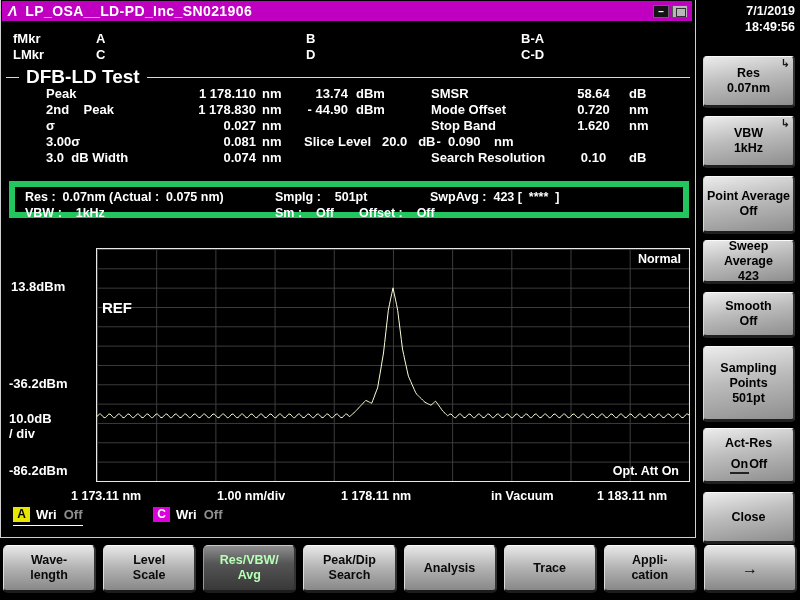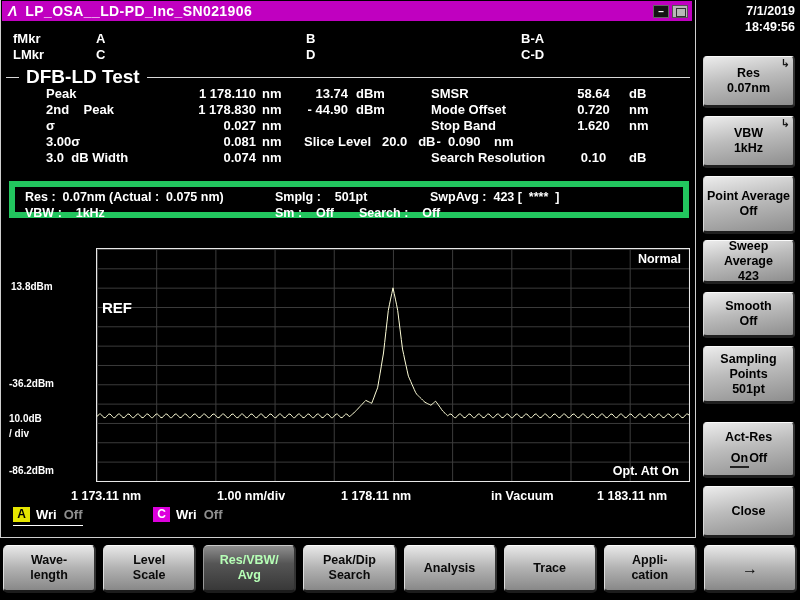--- a/index.html
+++ b/index.html
@@ -48,21 +48,21 @@
   .rr .l{width:135px;white-space:pre}
   .rr .v{width:55px;text-align:center;white-space:pre}
   .rr .u{width:32px;padding-left:8px;white-space:pre}
 
   
   .settings-box{position:absolute;left:8px;top:181px;width:680px;height:37px;border:6px solid #22c55e;padding:2px 0 0 10px;font-size:12.5px;line-height:16px}
   .sline{display:flex;white-space:pre}
   .sc1{width:250px}.sc2{width:155px}.sc2b{width:84px}.sc3{flex:1}
 
   
-  .ylabel{position:absolute;font-size:10px;line-height:14px;white-space:pre}
+  .ylabel{position:absolute;font-size:13px;line-height:14px;white-space:pre}
   .plot{position:absolute;left:95px;top:248px;width:594px;height:234px;border:1px solid #e8e8e8;background-color:#000;
         background-image:linear-gradient(to right,#3c3c3c 1px,transparent 1px),linear-gradient(to bottom,#3c3c3c 1px,transparent 1px)}
   .trace-svg{position:absolute;inset:0;width:100%;height:100%}
   .ref-label{position:absolute;left:5px;top:50px;font-size:15px}
   .mode-label{position:absolute;right:8px;top:3px;font-size:12.5px}
   .att-label{position:absolute;right:10px;bottom:3px;font-size:12.5px}
   .xlabel{position:absolute;top:489px;font-size:12.5px;white-space:pre}
 
   
   .tgroup{position:absolute;top:507px;display:flex;align-items:center;padding-bottom:3px;font-size:13px}
@@ -199,21 +199,21 @@
 
     <div class="settings-box">
       <div class="sline">
         <span class="sc1">Res :  0.07nm (Actual :  0.075 nm)</span>
         <span class="sc2">Smplg :    501pt</span>
         <span class="sc3">SwpAvg :  423 [  ****  ]</span>
       </div>
       <div class="sline">
         <span class="sc1">VBW :    1kHz</span>
         <span class="sc2b">Sm :    Off</span>
-        <span class="sc3">Search :    Off</span>
+        <span class="sc3">Offset :    Off</span>
       </div>
     </div>
 
     <span class="ylabel" style="left:10px;top:280px">13.8dBm</span>
     <span class="ylabel" style="left:8px;top:377px">-36.2dBm</span>
     <span class="ylabel" style="left:8px;top:412px">10.0dB</span>
     <span class="ylabel" style="left:8px;top:427px">/ div</span>
     <span class="ylabel" style="left:8px;top:464px">-86.2dBm</span>
 
     <div class="plot" style="background-size: calc(10%) calc(8.33333%);">
@@ -265,21 +265,21 @@
       <span>Off</span>
     </div>
     <div class="skey" style="height:44px;margin-bottom:8px">
       <span>Sweep Average</span>
       <span>423</span>
     </div>
     <div class="skey" style="height:46px;margin-bottom:8px">
       <span>Smooth</span>
       <span>Off</span>
     </div>
-    <div class="skey" style="height:58px;margin-bottom:18px">
+    <div class="skey" style="height:76px;margin-bottom:6px">
       <span>Sampling Points</span>
       <span>501pt</span>
     </div>
     <div class="skey" style="height:56px;margin-bottom:8px">
       <span>Act-Res</span>
       <span class="opts">
         <span class="on-opt">On</span>
         <span>Off</span>
       </span>
     </div>

